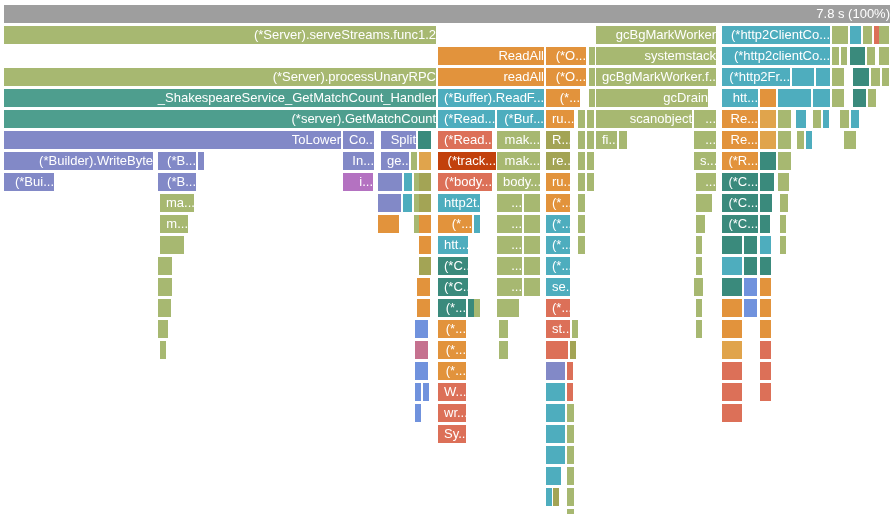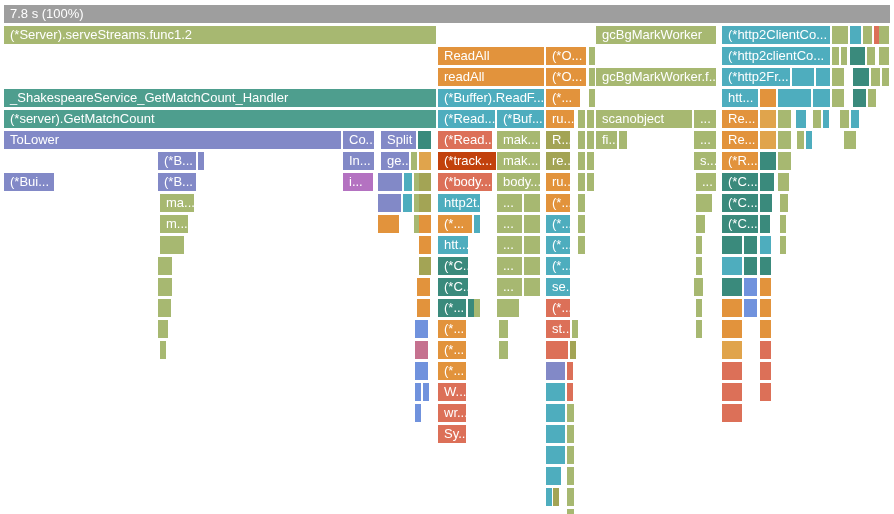--- a/index.html
+++ b/index.html
@@ -3,20 +3,21 @@
 <meta charset="utf-8">
 <style>
   html, body { margin: 0; padding: 0; background: #ffffff; }
   #stage {
     position: relative;
     width: 894px;
     height: 514px;
     background: #ffffff;
     overflow: hidden;
     font-family: "Liberation Sans", "DejaVu Sans", sans-serif;
+    text-align: right;
   }
   .frame {
     position: absolute;
     box-sizing: border-box;
     color: #ffffff;
     font-size: 13px;
     line-height: 18px;
     padding-left: 6px;
     overflow: hidden;
     white-space: nowrap;
@@ -32,41 +33,44 @@
     <div class="frame" title="gcBgMarkWorker" style="left: 596px; top: 26px; width: 120px; height: 18px; background: rgb(167, 184, 113);">gcBgMarkWorker</div>
     <div class="frame" title="(*http2ClientCo..." style="left: 722px; top: 26px; width: 108px; height: 18px; background: rgb(78, 173, 190);">(*http2ClientCo...</div>
     <div class="frame" style="left: 832px; top: 26px; width: 16px; height: 18px; background: rgb(167, 184, 113);"></div>
     <div class="frame" style="left: 850px; top: 26px; width: 11px; height: 18px; background: rgb(78, 173, 190);"></div>
     <div class="frame" style="left: 863px; top: 26px; width: 9px; height: 18px; background: rgb(167, 184, 113);"></div>
     <div class="frame" style="left: 874px; top: 26px; width: 3px; height: 18px; background: rgb(220, 112, 88);"></div>
     <div class="frame" style="left: 879px; top: 26px; width: 10px; height: 18px; background: rgb(167, 184, 113);"></div>
     <div class="frame" title="ReadAll" style="left: 438px; top: 47px; width: 106px; height: 18px; background: rgb(226, 147, 60);">ReadAll</div>
     <div class="frame" title="(*O..." style="left: 546px; top: 47px; width: 40px; height: 18px; background: rgb(226, 147, 60);">(*O...</div>
     <div class="frame" style="left: 589px; top: 47px; width: 5px; height: 18px; background: rgb(167, 184, 113);"></div>
+    <div class="frame" title="systemstack" style="left: 596px; top: 47px; width: 120px; height: 18px; background: rgb(167, 184, 113);">systemstack</div>
     <div class="frame" title="(*http2clientCo..." style="left: 722px; top: 47px; width: 108px; height: 18px; background: rgb(78, 173, 190);">(*http2clientCo...</div>
     <div class="frame" style="left: 832px; top: 47px; width: 7px; height: 18px; background: rgb(167, 184, 113);"></div>
     <div class="frame" style="left: 841px; top: 47px; width: 6px; height: 18px; background: rgb(167, 184, 113);"></div>
     <div class="frame" style="left: 850px; top: 47px; width: 15px; height: 18px; background: rgb(58, 138, 124);"></div>
     <div class="frame" style="left: 867px; top: 47px; width: 8px; height: 18px; background: rgb(167, 184, 113);"></div>
     <div class="frame" style="left: 879px; top: 47px; width: 10px; height: 18px; background: rgb(167, 184, 113);"></div>
+    <div class="frame" title="(*Server).processUnaryRPC" style="left: 4px; top: 68px; width: 432px; height: 18px; background: rgb(167, 184, 113);">(*Server).processUnaryRPC</div>
     <div class="frame" title="readAll" style="left: 438px; top: 68px; width: 106px; height: 18px; background: rgb(226, 147, 60);">readAll</div>
     <div class="frame" title="(*O..." style="left: 546px; top: 68px; width: 40px; height: 18px; background: rgb(226, 147, 60);">(*O...</div>
     <div class="frame" style="left: 589px; top: 68px; width: 5px; height: 18px; background: rgb(167, 184, 113);"></div>
     <div class="frame" title="gcBgMarkWorker.f..." style="left: 596px; top: 68px; width: 120px; height: 18px; background: rgb(167, 184, 113);">gcBgMarkWorker.f...</div>
     <div class="frame" title="(*http2Fr..." style="left: 722px; top: 68px; width: 68px; height: 18px; background: rgb(78, 173, 190);">(*http2Fr...</div>
     <div class="frame" style="left: 792px; top: 68px; width: 22px; height: 18px; background: rgb(78, 173, 190);"></div>
     <div class="frame" style="left: 816px; top: 68px; width: 14px; height: 18px; background: rgb(78, 173, 190);"></div>
     <div class="frame" style="left: 832px; top: 68px; width: 12px; height: 18px; background: rgb(167, 184, 113);"></div>
     <div class="frame" style="left: 853px; top: 68px; width: 16px; height: 18px; background: rgb(58, 138, 124);"></div>
     <div class="frame" style="left: 871px; top: 68px; width: 9px; height: 18px; background: rgb(167, 184, 113);"></div>
     <div class="frame" style="left: 882px; top: 68px; width: 7px; height: 18px; background: rgb(167, 184, 113);"></div>
     <div class="frame" title="(*Buffer).ReadF..." style="left: 438px; top: 89px; width: 106px; height: 18px; background: rgb(78, 173, 190);">(*Buffer).ReadF...</div>
     <div class="frame" title="_ShakespeareService_GetMatchCount_Handler" style="left: 4px; top: 89px; width: 432px; height: 18px; background: rgb(78, 158, 142);">_ShakespeareService_GetMatchCount_Handler</div>
     <div class="frame" title="(*..." style="left: 546px; top: 89px; width: 34px; height: 18px; background: rgb(226, 147, 60);">(*...</div>
     <div class="frame" style="left: 589px; top: 89px; width: 5px; height: 18px; background: rgb(167, 184, 113);"></div>
+    <div class="frame" title="gcDrain" style="left: 596px; top: 89px; width: 112px; height: 18px; background: rgb(167, 184, 113);">gcDrain</div>
     <div class="frame" title="htt..." style="left: 722px; top: 89px; width: 36px; height: 18px; background: rgb(78, 173, 190);">htt...</div>
     <div class="frame" style="left: 760px; top: 89px; width: 16px; height: 18px; background: rgb(226, 147, 60);"></div>
     <div class="frame" style="left: 778px; top: 89px; width: 33px; height: 18px; background: rgb(78, 173, 190);"></div>
     <div class="frame" style="left: 813px; top: 89px; width: 17px; height: 18px; background: rgb(78, 173, 190);"></div>
     <div class="frame" style="left: 832px; top: 89px; width: 12px; height: 18px; background: rgb(167, 184, 113);"></div>
     <div class="frame" style="left: 853px; top: 89px; width: 13px; height: 18px; background: rgb(58, 138, 124);"></div>
     <div class="frame" style="left: 868px; top: 89px; width: 8px; height: 18px; background: rgb(167, 184, 113);"></div>
     <div class="frame" title="(*server).GetMatchCount" style="left: 4px; top: 110px; width: 432px; height: 18px; background: rgb(78, 158, 142);">(*server).GetMatchCount</div>
     <div class="frame" title="(*Read..." style="left: 438px; top: 110px; width: 57px; height: 18px; background: rgb(78, 173, 190);">(*Read...</div>
     <div class="frame" title="(*Buf..." style="left: 497px; top: 110px; width: 47px; height: 18px; background: rgb(78, 173, 190);">(*Buf...</div>
@@ -94,20 +98,21 @@
     <div class="frame" style="left: 587px; top: 131px; width: 7px; height: 18px; background: rgb(167, 184, 113);"></div>
     <div class="frame" title="fi..." style="left: 596px; top: 131px; width: 21px; height: 18px; background: rgb(167, 184, 113);">fi...</div>
     <div class="frame" style="left: 619px; top: 131px; width: 8px; height: 18px; background: rgb(167, 184, 113);"></div>
     <div class="frame" title="..." style="left: 694px; top: 131px; width: 22px; height: 18px; background: rgb(167, 184, 113);">...</div>
     <div class="frame" title="Re..." style="left: 722px; top: 131px; width: 36px; height: 18px; background: rgb(226, 147, 60);">Re...</div>
     <div class="frame" style="left: 760px; top: 131px; width: 16px; height: 18px; background: rgb(224, 164, 76);"></div>
     <div class="frame" style="left: 778px; top: 131px; width: 13px; height: 18px; background: rgb(167, 184, 113);"></div>
     <div class="frame" style="left: 797px; top: 131px; width: 7px; height: 18px; background: rgb(167, 184, 113);"></div>
     <div class="frame" style="left: 806px; top: 131px; width: 4px; height: 18px; background: rgb(78, 173, 190);"></div>
     <div class="frame" style="left: 844px; top: 131px; width: 12px; height: 18px; background: rgb(167, 184, 113);"></div>
+    <div class="frame" title="(*Builder).WriteByte" style="left: 4px; top: 152px; width: 149px; height: 18px; background: rgb(130, 137, 199);">(*Builder).WriteByte</div>
     <div class="frame" title="(*B..." style="left: 158px; top: 152px; width: 38px; height: 18px; background: rgb(130, 137, 199);">(*B...</div>
     <div class="frame" style="left: 198px; top: 152px; width: 4px; height: 18px; background: rgb(130, 137, 199);"></div>
     <div class="frame" title="In..." style="left: 343px; top: 152px; width: 31px; height: 18px; background: rgb(130, 137, 199);">In...</div>
     <div class="frame" title="ge..." style="left: 381px; top: 152px; width: 28px; height: 18px; background: rgb(130, 137, 199);">ge...</div>
     <div class="frame" style="left: 411px; top: 152px; width: 5px; height: 18px; background: rgb(167, 184, 113);"></div>
     <div class="frame" style="left: 419px; top: 152px; width: 12px; height: 18px; background: rgb(224, 164, 76);"></div>
     <div class="frame" title="(*track..." style="left: 438px; top: 152px; width: 58px; height: 18px; background: #c2410c;">(*track...</div>
     <div class="frame" title="mak..." style="left: 497px; top: 152px; width: 43px; height: 18px; background: rgb(167, 184, 113);">mak...</div>
     <div class="frame" title="re..." style="left: 546px; top: 152px; width: 24px; height: 18px; background: rgb(163, 164, 85);">re...</div>
     <div class="frame" style="left: 578px; top: 152px; width: 7px; height: 18px; background: rgb(167, 184, 113);"></div>

